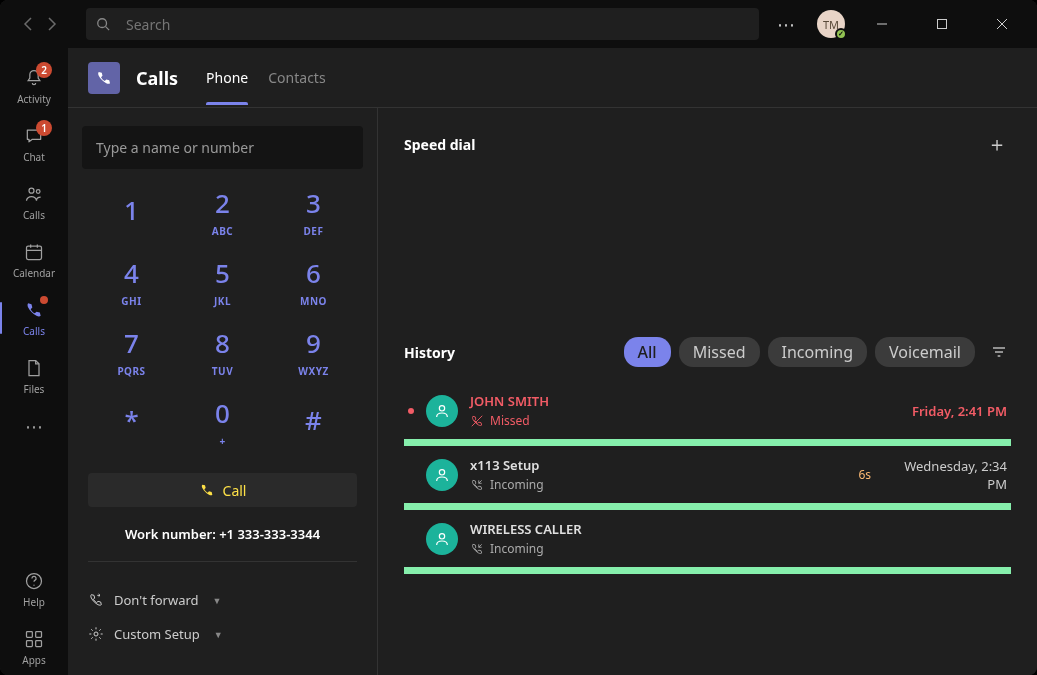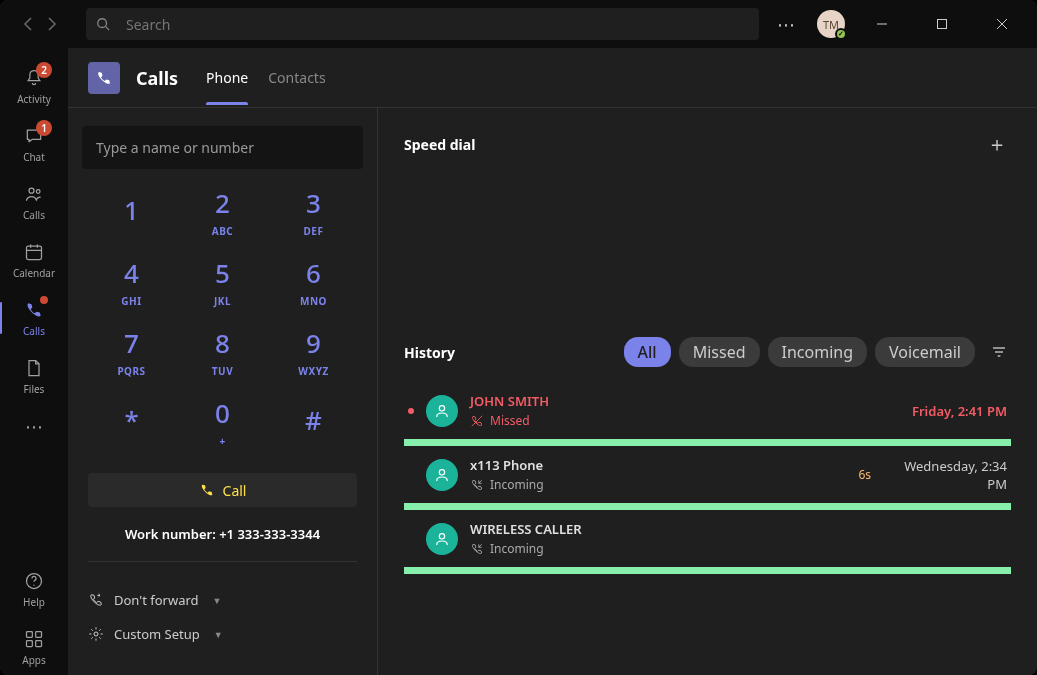--- a/index.html
+++ b/index.html
@@ -376,21 +376,21 @@
 
               <div class="history-row">
                 <div style="width:6px;flex:0 0 auto;"></div>
                 <div class="history-avatar">
                   <svg width="16" height="16" viewBox="0 0 24 24">
                       <circle cx="12" cy="8" r="4" stroke="#fff" stroke-width="1.8" fill="none"></circle>
                       <path d="M4 21c0-4 4-6 8-6s8 2 8 6" stroke="#fff" stroke-width="1.8" fill="none"></path>
                     </svg>
                 </div>
                 <div class="history-info">
-                  <div class="history-name">x113 Phone</div>
+                  <div class="history-name">x113 Setup</div>
                   <div class="history-sub">
                     <span>
                       <svg width="14" height="14" viewBox="0 0 24 24">
                           <path d="M5 4l4 1 1 4-2 2c1 2 3 4 5 5l2-2 4 1 1 4c-1 1-3 1-5 0-4-2-8-6-10-10-1-2-1-4 0-5z" stroke="currentColor" stroke-width="1.5" fill="none"></path>
                           <path d="M20 4l-5 5M15 4v5h5" stroke="currentColor" stroke-width="1.5" fill="none"></path>
                         </svg>
                     </span>
                     <span>Incoming</span>
                   </div>
                 </div>

